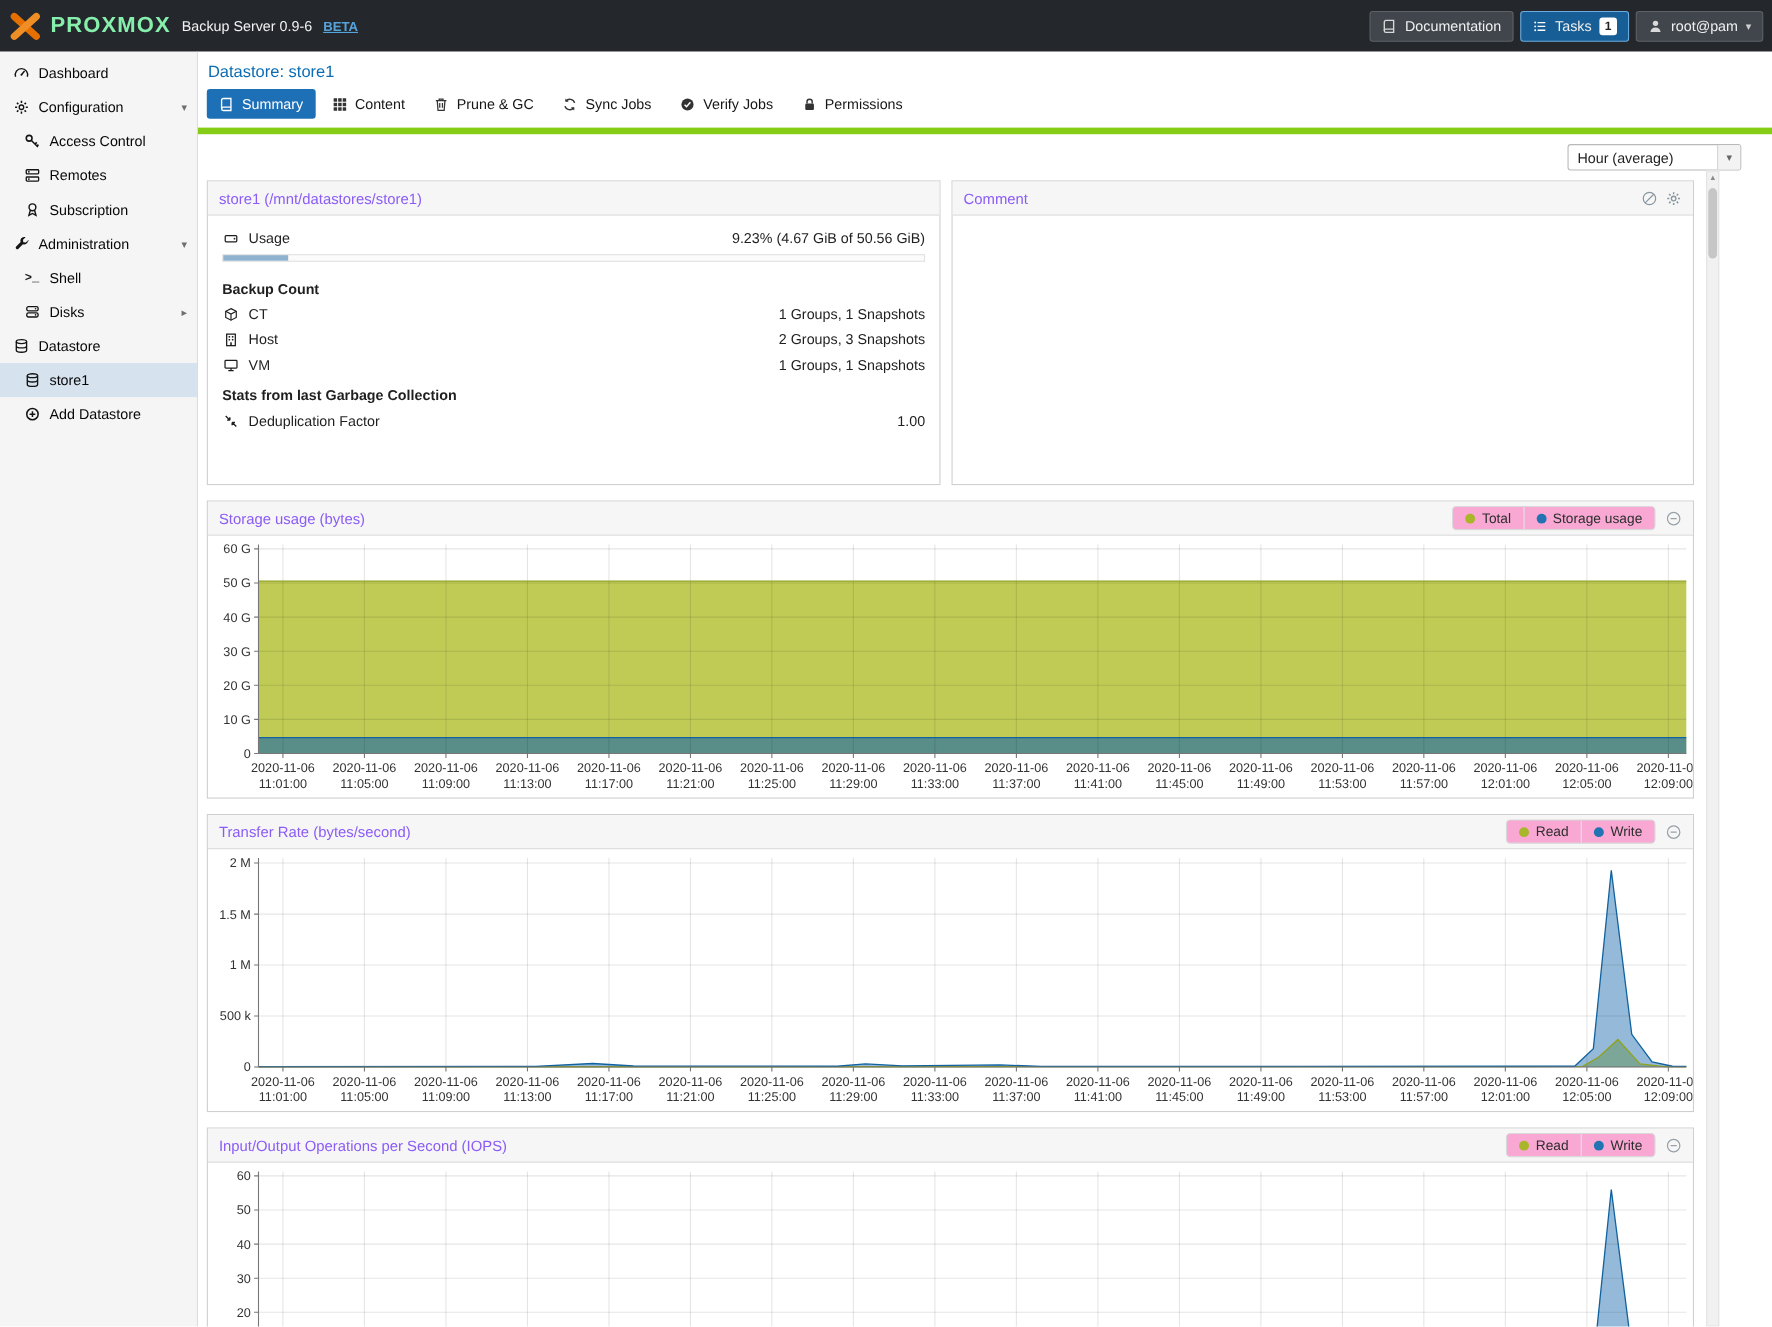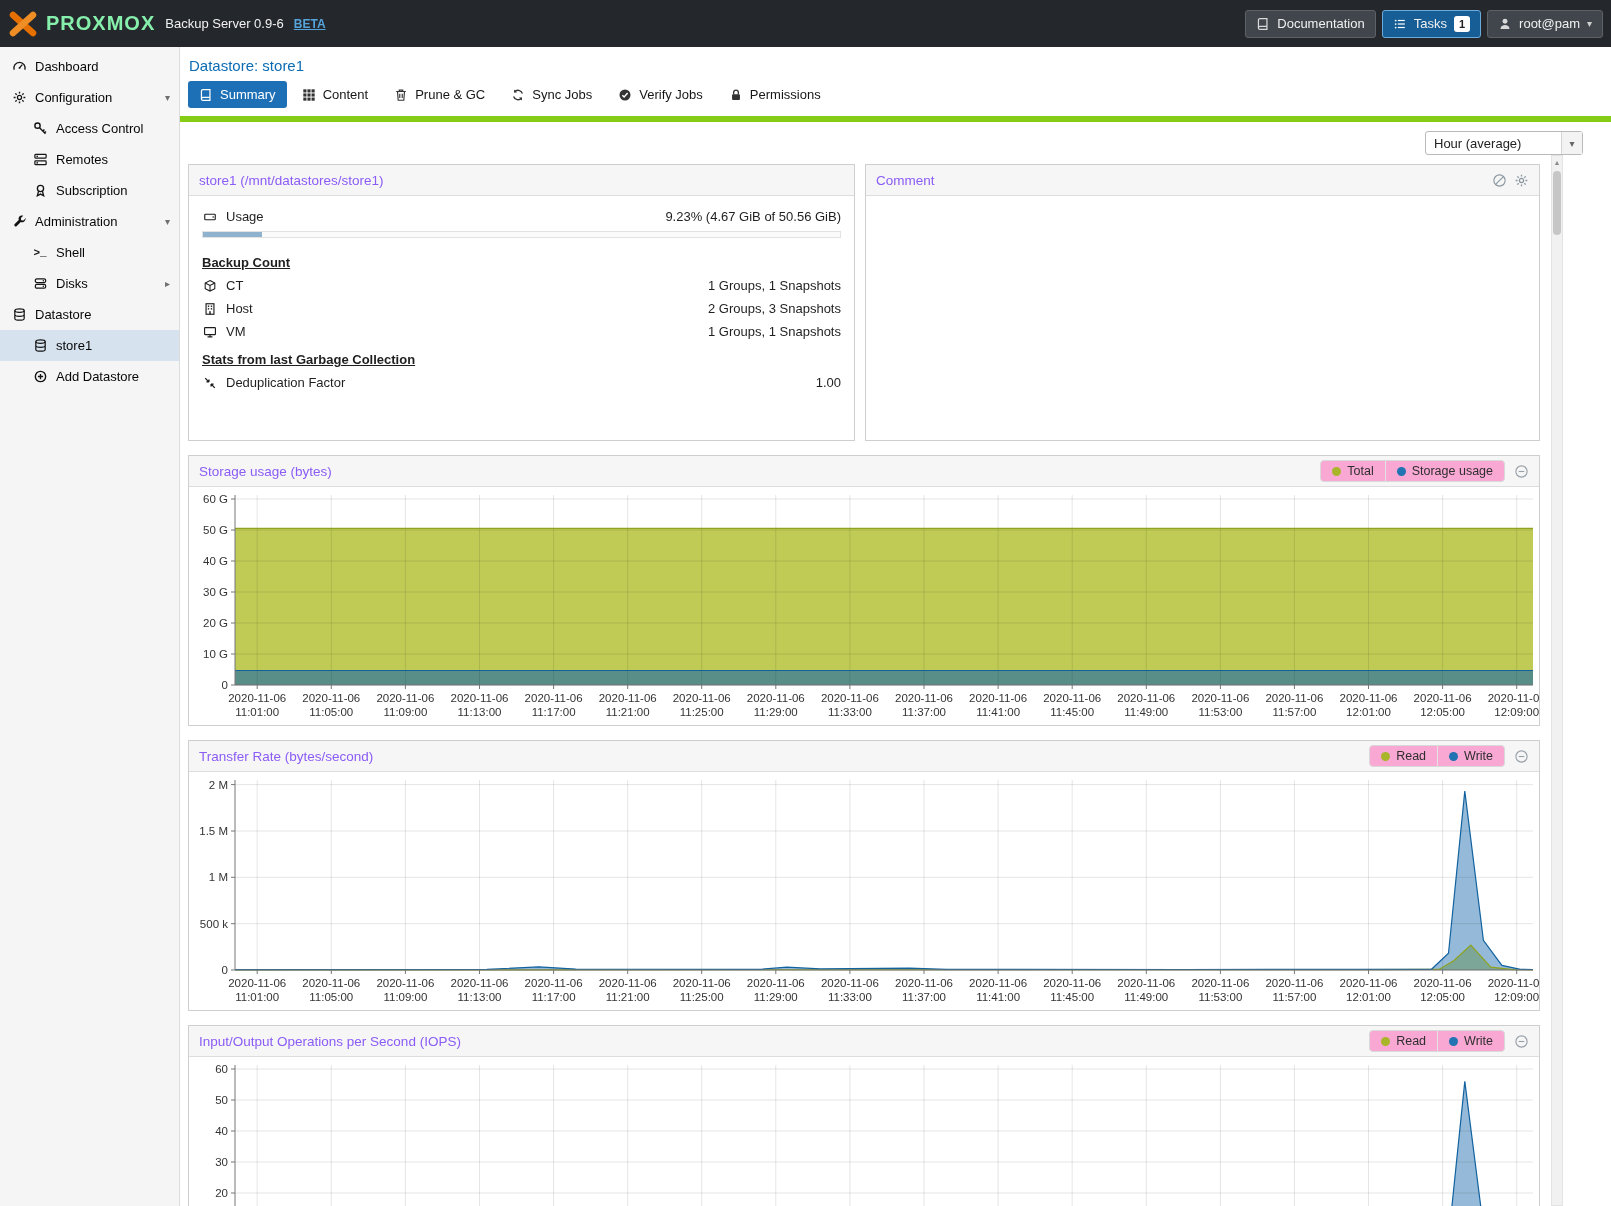--- a/index.html
+++ b/index.html
@@ -31,21 +31,21 @@
   .hbtn.tasks .ic { color:#fff; }
   .badge { background:#fff; color:#222; border-radius:3px; padding:0 5px; height:16px; line-height:16px; font-size:11px; font-weight:bold; }
   .hcaret { color:#cfcfcf; font-size:10px; }
 
   
   .sidebar {
     position:absolute; top:47px; left:0; bottom:0; width:180px;
     background:#f5f5f5; border-right:1px solid #dcdcdc; padding-top:4px;
   }
   .nav-item { height:31px; display:flex; align-items:center; gap:8px; padding:0 9px 0 11px; cursor:pointer; color:#070707; }
-  .nav-item.child { padding-left:32px; }
+  .nav-item.child { padding-left:21px; }
   .nav-item.selected { background:#d6e2ee; }
   .nav-icon { width:16px; display:flex; justify-content:center; color:#141414; flex:0 0 16px; }
   .nav-label { flex:1; white-space:nowrap; }
   .nav-caret { color:#6f6f6f; font-size:10px; }
   .term-ic { font-family:"Liberation Mono", monospace; font-weight:bold; font-size:11px; }
 
   
   .main { position:absolute; top:47px; left:180px; right:0; bottom:0; background:#fff; }
   .page-title { color:#0b6cb3; font-size:15px; margin:10px 0 5px 9px; }
   .tabbar { display:flex; gap:4px; align-items:center; padding:2px 8px 8px 8px; border-bottom:6px solid #84cc16; }
@@ -70,21 +70,21 @@
   .panel-title { color:#8b5cf6; font-size:13.5px; white-space:nowrap; }
   .tools { margin-left:auto; display:flex; gap:7px; color:#8a97a0; }
   .tools span { display:flex; cursor:pointer; }
   .panel-body { padding:9px 13px; }
 
   .kv-row { display:flex; align-items:center; gap:8px; padding:4px 0; }
   .kv-icon { width:16px; display:flex; justify-content:center; color:#1c1c1c; flex:0 0 16px; }
   .kv-value { margin-left:auto; }
   .progress { height:7px; border:1px solid #e2e2e2; background:#fbfbfb; margin:3px 0 8px 0; }
   .progress-fill { height:100%; background:#8fb2cf; }
-  .section-title { font-weight:bold; padding:9px 0 4px 0;text-decoration:underline; }
+  .section-title { font-weight:bold; padding:9px 0 4px 0; }
 
   .chart-panel { margin-bottom:14px; }
   .legend { margin-left:auto; display:flex; background:#f9a8d4; border:1px solid #d9d9d9; border-radius:4px; overflow:hidden; }
   .legend-item { display:flex; align-items:center; gap:6px; padding:3px 11px; font-size:12.5px; color:#2e2e2e; cursor:pointer; }
   .legend-item + .legend-item { border-left:1px solid #e3e3e3; }
   .dot { width:9px; height:9px; border-radius:50%; display:inline-block; background:#999; }
   .collapse-tool { margin-left:9px; color:#98a0a8; display:flex; cursor:pointer; }
   .chart { height:238px; overflow:hidden; }
 
   

